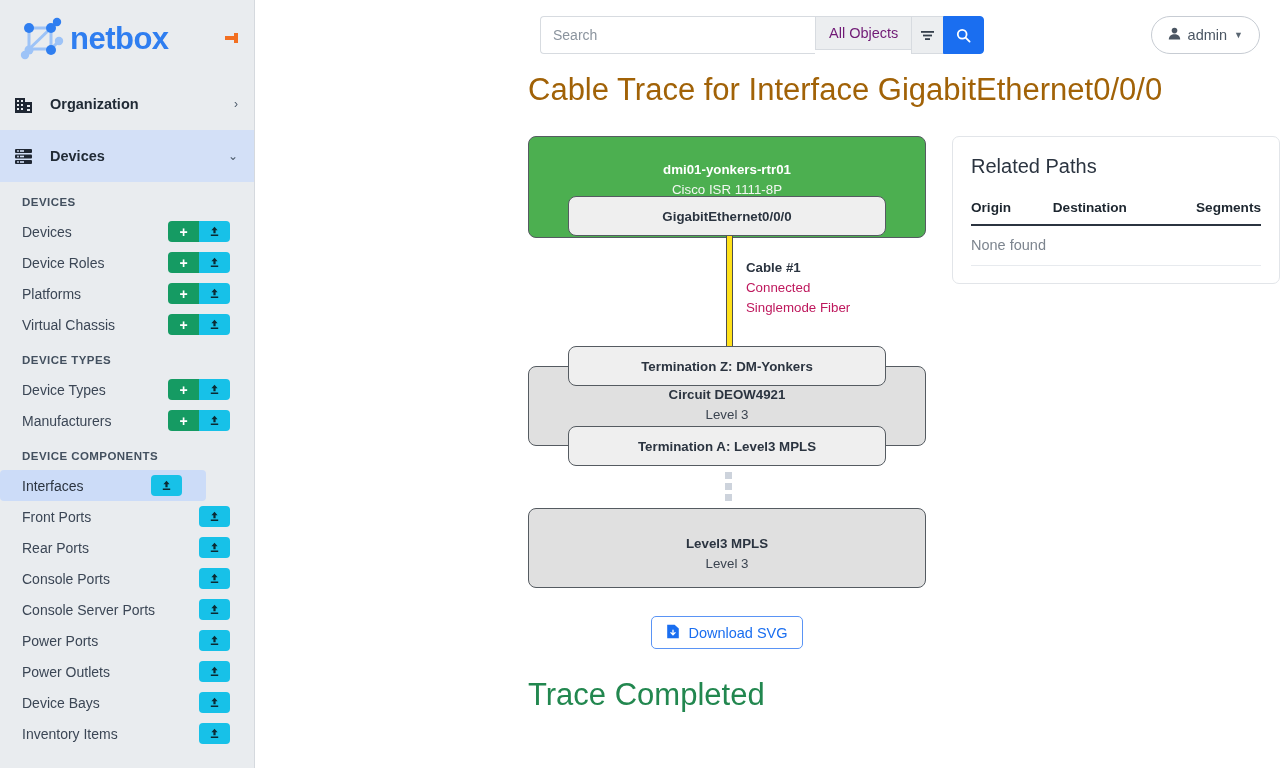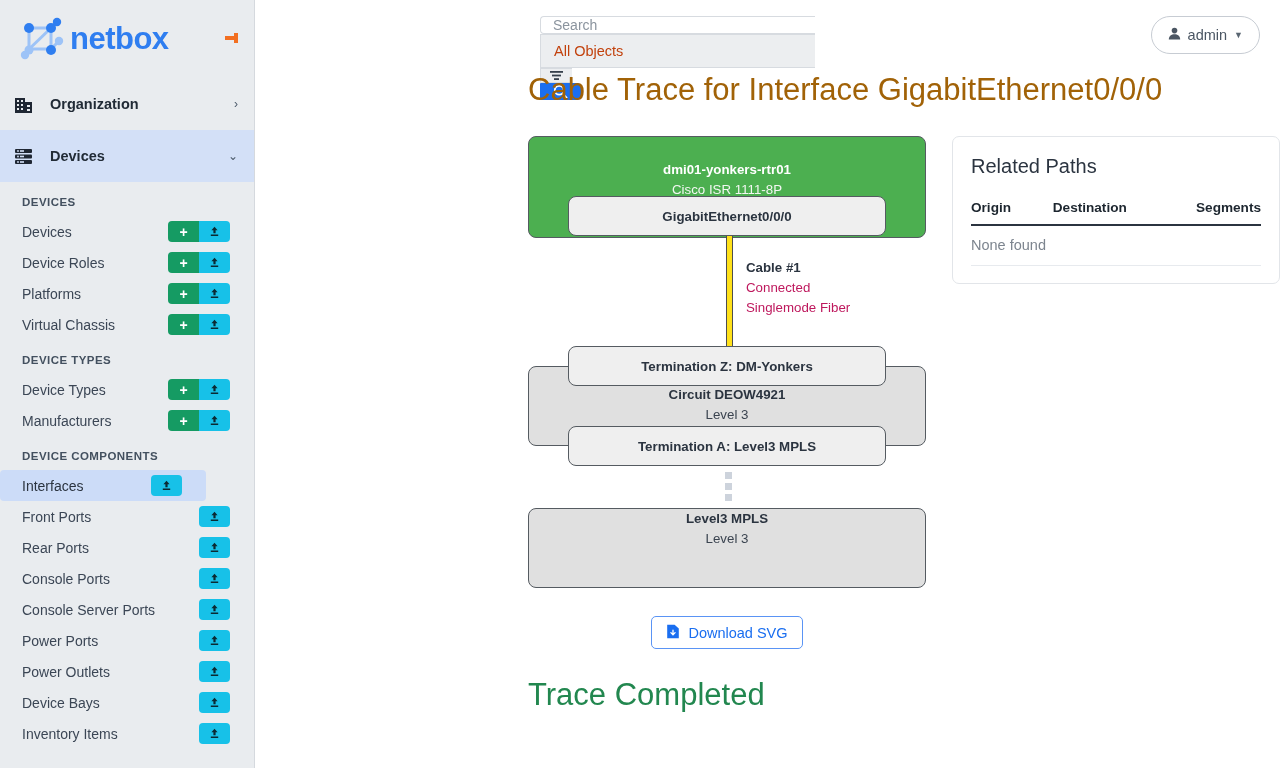--- a/index.html
+++ b/index.html
@@ -72,34 +72,34 @@
   .mini-imp svg { display: block; }
 
   
   .main { flex: 1; height: 768px; background: #fff; overflow: hidden; position: relative; }
 
   .topbar {
     height: 70px;
     display: flex; align-items: center;
     padding: 0 20px;
   }
-  .search-wrap { display: flex; margin: 0 auto 0 265px; height: 38px; flex-direction: column; }
+  .search-wrap { display: flex; margin: 0 auto 0 265px; height: 38px; }
   .search-input {
     width: 275px; height: 38px;
     border: 1px solid #d7dbe0; border-right: none;
     border-radius: 4px 0 0 4px;
     padding: 0 12px; font-size: 14px; color: #2b3440;
     background: #fff; outline: none;
     font-family: "Liberation Sans", sans-serif;
   }
   .search-input::placeholder { color: #8b949e; }
   .obj-select {
     height: 28px; display: flex; align-items: center; padding: 16px 13px;
     background: #eceef0; border: 1px solid #d7dbe0; border-right: none;
-    font-size: 14.5px; color: #c2410c; cursor: pointer; white-space: nowrap;
+    font-size: 14.5px; color: #701a75; cursor: pointer; white-space: nowrap;
   }
   .filter-btn {
     height: 38px; width: 32px;
     display: flex; align-items: center; justify-content: center;
     background: #eceef0; border: 1px solid #d7dbe0; border-right: none;
     cursor: pointer; color: #36404c;
   }
   .search-btn {
     height: 38px; width: 41px;
     display: flex; align-items: center; justify-content: center;
@@ -168,20 +168,21 @@
 
   .dotted-link {
     height: 42px; position: relative;
   }
   .dotted-link .dot {
     position: absolute; left: 197px; width: 7px; height: 7px; background: #cdd3dc;
   }
 
   .provider-node {
     background: #e0e0e0; width: 398px; height: 80px;
+    padding-top: 25px;
   }
   .provider-node .p-name { font-size: 13.3px; font-weight: bold; line-height: 20px; }
   .provider-node .p-sub { font-size: 13.3px; line-height: 20px; color: #3b4450; }
 
   .dl-row { display: flex; justify-content: center; margin-top: 28px; }
   .dl-btn {
     display: flex; align-items: center; gap: 8px;
     height: 33px; padding: 0 14px;
     background: #fff; border: 1px solid #5a94f5; border-radius: 5px;
     color: #1a6ef0; font-size: 14.5px; cursor: pointer;

